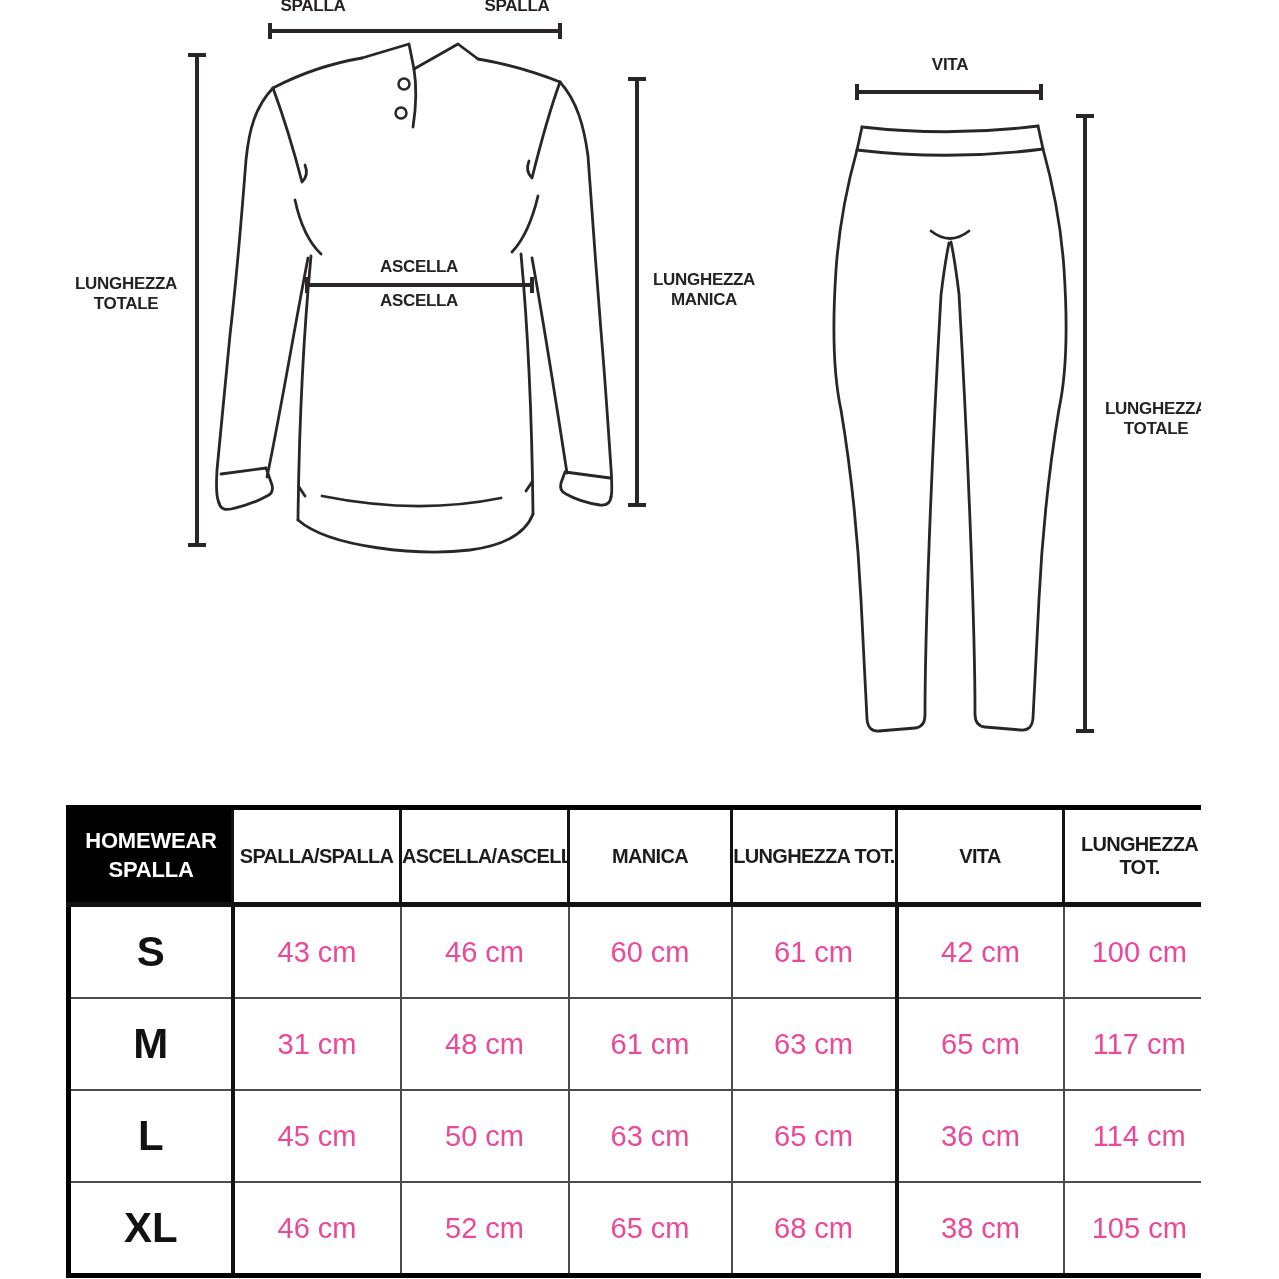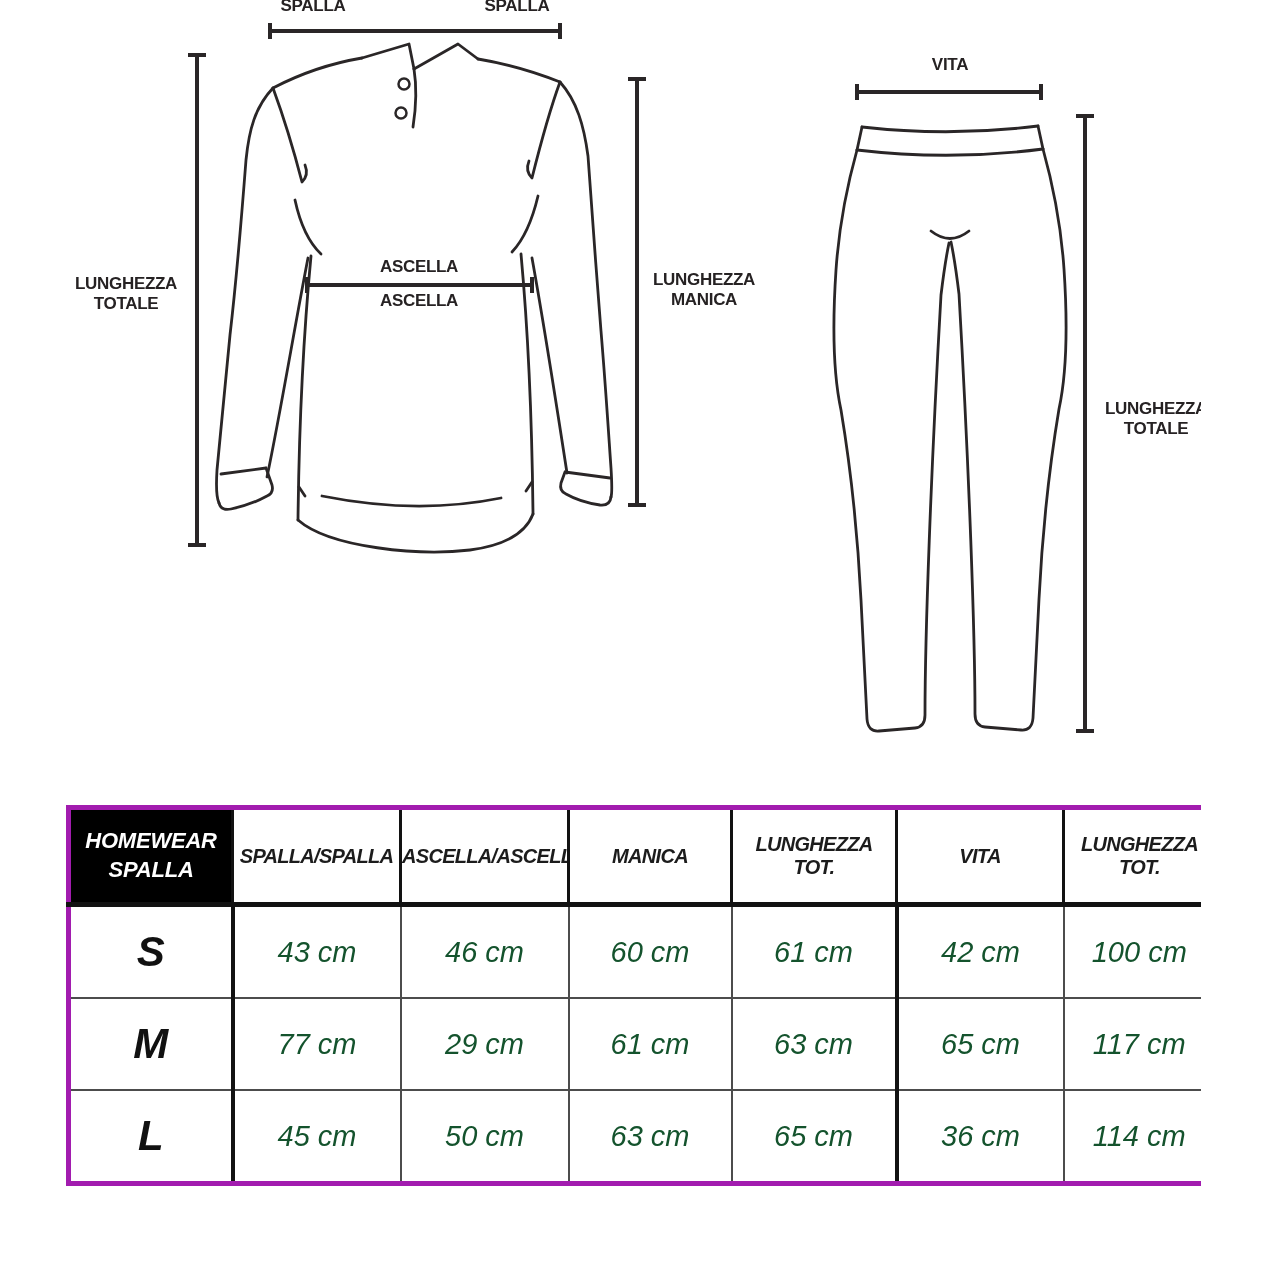--- a/index.html
+++ b/index.html
@@ -9,33 +9,32 @@
   }
   svg.diagram{position:absolute;left:0;top:0;}
   .dlabel{
     position:absolute;transform:translateX(-50%);
     font-weight:700;font-size:17px;letter-spacing:-0.3px;line-height:1.15;
     text-align:center;white-space:nowrap;color:#262223;
   }
   table.size-table{
     position:absolute;left:66px;top:805px;width:1149px;
     border-collapse:collapse;table-layout:fixed;background:#ffffff;
-    border:5px solid #a21caf;
-    font-style:italic;
+    border:5px solid #000000;
   }
   .size-table th,.size-table td{text-align:center;vertical-align:middle;padding:0;overflow:hidden;}
   .size-table thead th{
     height:92px;border:3px solid #121212;border-bottom:5px solid #121212;
     font-size:20px;font-weight:700;letter-spacing:-0.7px;color:#1c1c1c;
   }
   .size-table thead th.corner{
     background:#000000;color:#ffffff;font-size:22px;letter-spacing:-0.2px;line-height:1.3;
   }
   .size-table tbody td{
-    height:90px;border:2px solid #4c4c4c;font-size:29px;color:#14532d;
+    height:90px;border:2px solid #4c4c4c;font-size:29px;color:#ec4899;
   }
   .size-table tbody td.size{
     font-size:42px;font-weight:700;color:#111111;
     border-right:4px solid #121212;
   }
   .size-table tbody td.thick-right{border-right:4px solid #121212;}
 </style>
 </head>
 <body>
 
@@ -140,32 +139,41 @@
         <td class="size">S</td>
         <td>43 cm</td>
         <td>46 cm</td>
         <td>60 cm</td>
         <td class="thick-right">61 cm</td>
         <td>42 cm</td>
         <td>100 cm</td>
       </tr>
       <tr>
         <td class="size">M</td>
-        <td>77 cm</td>
-        <td>29 cm</td>
+        <td>31 cm</td>
+        <td>48 cm</td>
         <td>61 cm</td>
         <td class="thick-right">63 cm</td>
         <td>65 cm</td>
         <td>117 cm</td>
       </tr>
       <tr>
         <td class="size">L</td>
         <td>45 cm</td>
         <td>50 cm</td>
         <td>63 cm</td>
         <td class="thick-right">65 cm</td>
         <td>36 cm</td>
         <td>114 cm</td>
       </tr>
+      <tr>
+        <td class="size">XL</td>
+        <td>46 cm</td>
+        <td>52 cm</td>
+        <td>65 cm</td>
+        <td class="thick-right">68 cm</td>
+        <td>38 cm</td>
+        <td>105 cm</td>
+      </tr>
     </tbody>
   </table>
 
 </div>
 
 </body></html>

